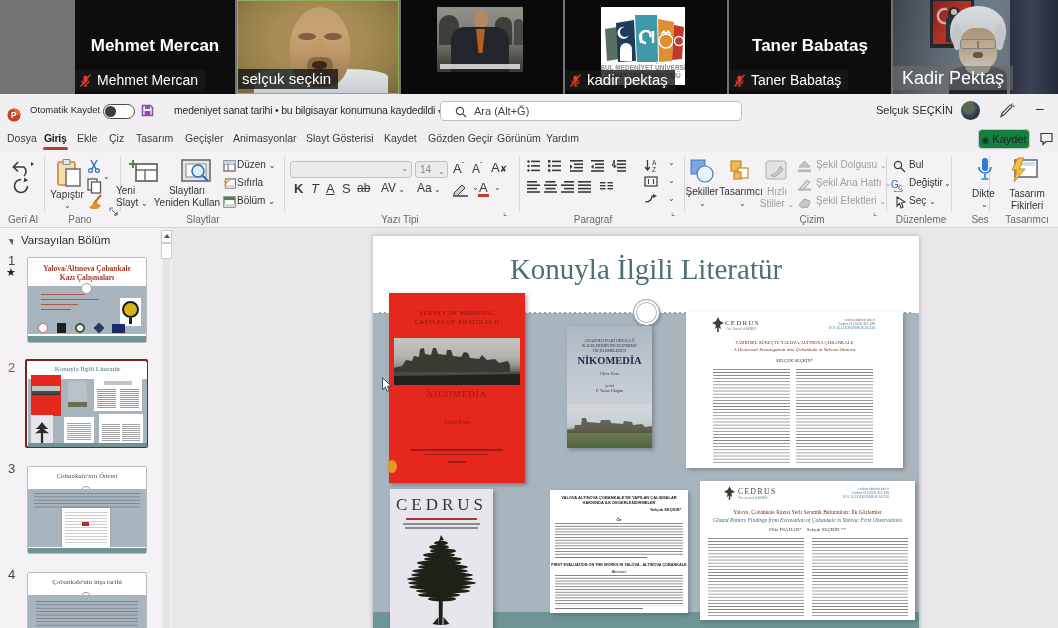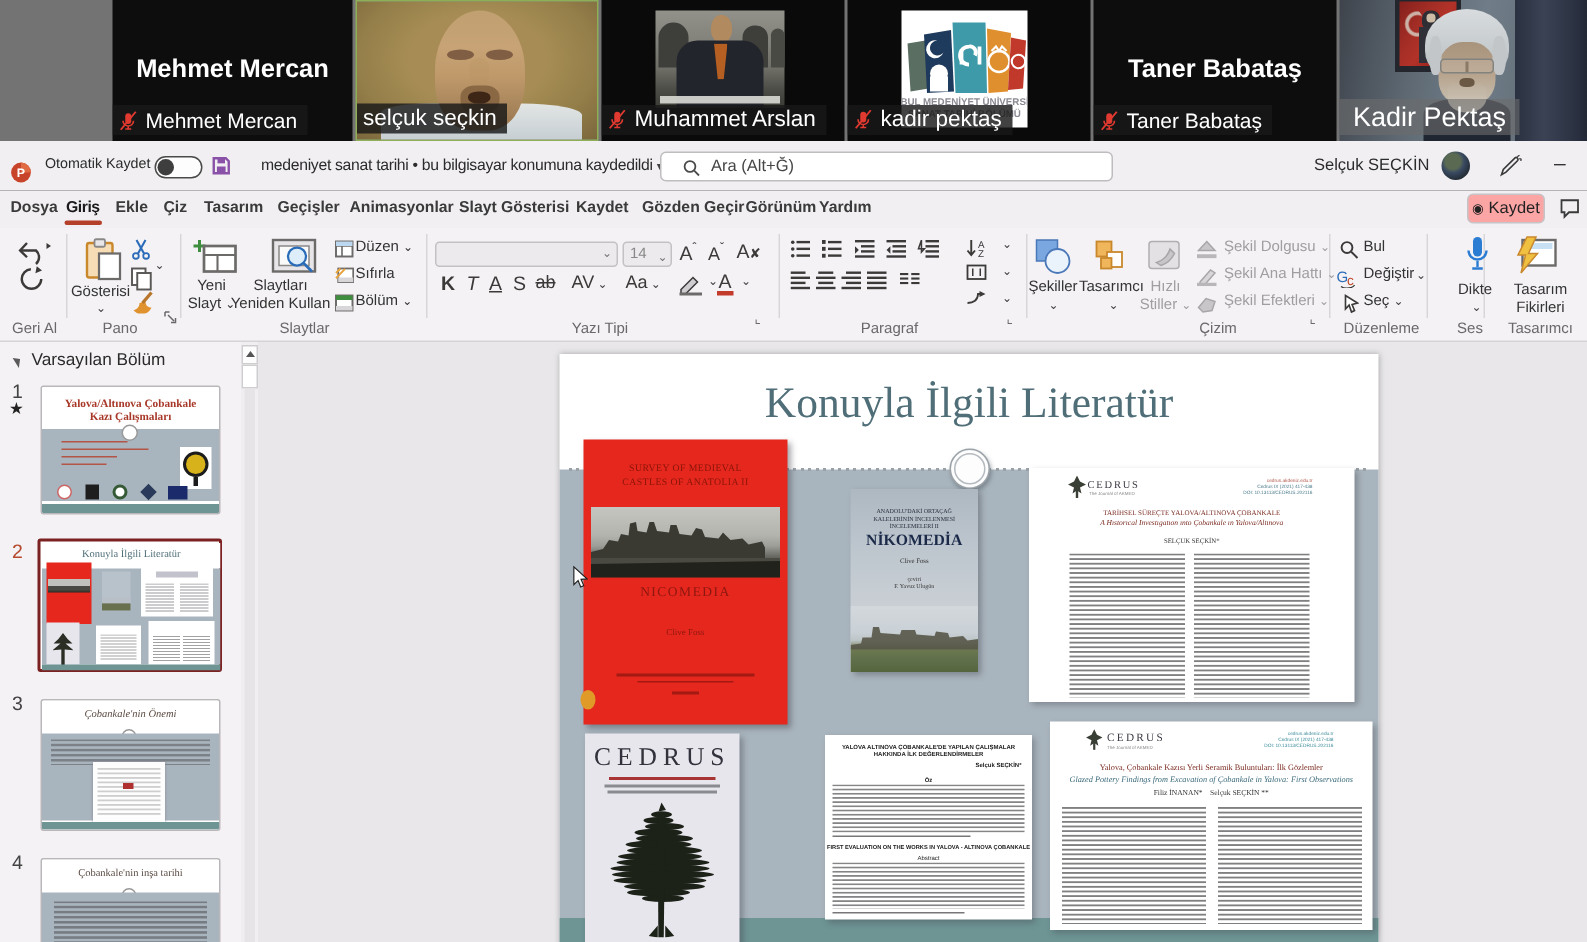--- a/index.html
+++ b/index.html
@@ -9,21 +9,21 @@
 #vid{position:absolute;left:0;top:0;width:1058px;height:94px;background:#737373;padding-left:10px;}
 .vtile{position:absolute;top:0;height:94px;overflow:hidden;}
 .vlabel{position:absolute;left:0;bottom:4px;height:20px;background:rgba(24,24,24,.82);
   color:#fff;font-size:14px;line-height:20px;padding:0 7px 0 4px;white-space:nowrap;}
 .micoff{display:inline-block;width:13px;height:13px;vertical-align:-2px;margin-right:5px;}
 .bigname{position:absolute;width:100%;text-align:center;color:#fff;font-weight:bold;
   font-size:17px;top:36px;}
 
 #tbar{position:absolute;left:0;top:94px;width:1058px;height:33px;background:#f1eff2;}
 #menu{position:absolute;left:0;top:127px;width:1058px;height:25px;background:#f1eff2;}
-.mtab{position:absolute;top:5px;font-size:10.5px;color:#3a3a3a;font-weight:bold;}
+.mtab{position:absolute;top:5px;font-size:10.5px;color:#3a3a3a;}
 #ribbon{position:absolute;left:0;top:152px;width:1058px;height:76px;background:#f4f2f5;
   border-bottom:1px solid #d5d3d6;box-sizing:border-box;}
 .rsep{position:absolute;top:4px;width:1px;height:56px;background:#d8d6d9;}
 .rlab{position:absolute;top:62px;font-size:10px;color:#6a686a;transform:translateX(-50%);}
 .rtxt{font-size:10px;color:#333;}
 
 #work{position:absolute;left:0;top:228px;width:1058px;height:400px;background:#e9e7ea;}
 #panel{position:absolute;left:0;top:0;width:161px;height:400px;background:#f4f2f5;}
 #canvas{position:absolute;left:172px;top:0;width:886px;height:400px;background:#e9e7ea;}
 #slide{position:absolute;left:201px;top:8px;width:546px;height:420px;background:#fff;
@@ -66,23 +66,20 @@
     <div style="position:absolute;left:36px;top:7px;width:86px;height:65px;background:linear-gradient(180deg,#92928a 0,#80807a 35%,#6e6e66 60%,#4e4e48 80%,#3a3a36 100%);">
       <div style="position:absolute;left:2px;top:8px;width:20px;height:30px;background:#3e3e3a;border-radius:10px 10px 0 0;"></div>
       <div style="position:absolute;left:58px;top:10px;width:17px;height:28px;background:#3e3e3a;border-radius:8px 8px 0 0;"></div>
       <div style="position:absolute;left:77px;top:12px;width:9px;height:26px;background:#4a4a44;border-radius:5px 5px 0 0;"></div>
       <div style="position:absolute;left:24px;top:40px;width:12px;height:12px;background:#55554e;border-radius:50%;"></div>
       <div style="position:absolute;left:37px;top:3px;width:14px;height:18px;background:#b28a60;border-radius:48% 48% 42% 42%;"></div>
       <div style="position:absolute;left:14px;top:20px;width:58px;height:45px;background:#23252c;border-radius:14px 14px 0 0;"></div>
       <div style="position:absolute;left:39px;top:22px;width:9px;height:24px;background:#b55f22;clip-path:polygon(0 0,100% 0,72% 100%,28% 100%);"></div>
       <div style="position:absolute;left:3px;top:57px;width:80px;height:4.5px;background:#d8d8d2;opacity:.92;"></div>
     </div>
-    <div class="vlabel" style="font-size:15px;"><svg class="micoff" viewBox="0 0 13 13">
-          <use href="#mic"></use>
-        </svg>Muhammet Arslan</div>
   </div>
   
   <div class="vtile" style="left:565px;width:162px;background:#0a0a0a;">
     <div style="position:absolute;left:36px;top:7px;width:84px;height:78px;background:#fff;">
       <svg width="84" height="78" viewBox="0 0 84 78">
         <polygon points="4,22 16,20 18,52 6,54" fill="#5a6e62"></polygon>
         <polygon points="15,16 33,13 35,54 17,55" fill="#1e3a5c"></polygon>
         <path d="M24 20a5 5 0 1 0 4 8 6 6 0 1 1-4-8z" fill="#fff"></path>
         <circle cx="25" cy="42" r="6" fill="#fff"></circle>
           <rect x="19" y="44" width="12" height="10" fill="#fff"></rect>
@@ -174,21 +171,21 @@
   <div class="mtab" style="left:77px;">Ekle</div>
   <div class="mtab" style="left:109px;">Çiz</div>
   <div class="mtab" style="left:136px;">Tasarım</div>
   <div class="mtab" style="left:185px;">Geçişler</div>
   <div class="mtab" style="left:233px;">Animasyonlar</div>
   <div class="mtab" style="left:306px;">Slayt Gösterisi</div>
   <div class="mtab" style="left:384px;">Kaydet</div>
   <div class="mtab" style="left:428px;">Gözden Geçir</div>
   <div class="mtab" style="left:497px;">Görünüm</div>
   <div class="mtab" style="left:546px;">Yardım</div>
-  <div style="position:absolute;left:978px;top:2px;width:52px;height:20px;background:#fca5a5;border:1px solid #c6c4c7;border-radius:4px;box-sizing:border-box;font-size:11px;color:#222;text-align:center;line-height:18px;"><span style="font-size:9px;">◉</span> <b style="font-weight:normal;">Kaydet</b></div>
+  <div style="position:absolute;left:978px;top:2px;width:52px;height:20px;background:#15803d;border:1px solid #c6c4c7;border-radius:4px;box-sizing:border-box;font-size:11px;color:#222;text-align:center;line-height:18px;"><span style="font-size:9px;">◉</span> <b style="font-weight:normal;">Kaydet</b></div>
   <svg style="position:absolute;left:1039px;top:4px;" width="15" height="15" viewBox="0 0 15 15">
     <path d="M2 2.5h11v8h-6l-3 3v-3H2z" fill="none" stroke="#3a3a3a" stroke-width="1.2"></path>
   </svg>
 </div>
 <div id="ribbon">
   <div class="rsep" style="left:44px;"></div>
     <div class="rsep" style="left:120px;"></div>
   <div class="rsep" style="left:284px;"></div>
     <div class="rsep" style="left:519px;"></div>
   <div class="rsep" style="left:684px;"></div>
@@ -211,42 +208,42 @@
     <path d="M21 4l3 2-3 2z" fill="#3b3a39"></path>
     <circle cx="11" cy="28" r="6.5" fill="none" stroke="#3b3a39" stroke-width="1.6" stroke-dasharray="30 11"></circle>
     <path d="M14.5 19.5 18 22.4l-4.4 1.8z" fill="#3b3a39"></path>
   </svg>
 
   <svg style="position:absolute;left:55px;top:6px;" width="30" height="30" viewBox="0 0 30 30">
     <rect x="3" y="4" width="17" height="23" rx="1.5" fill="#f7ddb5" stroke="#c9882c" stroke-width="1.6"></rect>
     <rect x="8" y="1.5" width="7" height="5" rx="1" fill="#e8e6e9" stroke="#8a8886" stroke-width="1.2"></rect>
     <rect x="11" y="11" width="14" height="17" fill="#fff" stroke="#6d6b69" stroke-width="1.5"></rect>
   </svg>
-  <div class="rtxt" style="position:absolute;left:44px;top:37px;width:46px;text-align:center;">Gösterisi</div>
+  <div class="rtxt" style="position:absolute;left:44px;top:37px;width:46px;text-align:center;">Yapıştır</div>
   <div style="position:absolute;left:64px;top:49px;font-size:8px;color:#444;">⌄</div>
   <svg style="position:absolute;left:86px;top:7px;" width="18" height="50" viewBox="0 0 18 50">
     <path d="M5 1l5 9M11 1 6 10" stroke="#2b6cb8" stroke-width="1.4" fill="none"></path>
     <circle cx="4.6" cy="11.6" r="1.9" fill="none" stroke="#2b6cb8" stroke-width="1.2"></circle>
     <circle cx="11.4" cy="11.6" r="1.9" fill="none" stroke="#2b6cb8" stroke-width="1.2"></circle>
     <rect x="2" y="20" width="9" height="11" fill="#fff" stroke="#5a5856" stroke-width="1.3"></rect>
     <rect x="5.5" y="23" width="9" height="11" fill="#fff" stroke="#5a5856" stroke-width="1.3"></rect>
     <path d="M3 48c3-1 4-3 4-5l4-1c0 3 2 4 4 4-1 3-5 5-8 5z" fill="#e0922f"></path>
     <path d="M9 43l6-7" stroke="#b8762a" stroke-width="2.2"></path>
   </svg>
   <div style="position:absolute;left:103px;top:20px;font-size:8px;color:#444;">⌄</div>
   <svg style="position:absolute;left:109px;top:55px;" width="9" height="9" viewBox="0 0 9 9">
       <path d="M1 1h3M1 1v3M8 5v3h-3M3 3l4 4M5.5 8H8V5.5" stroke="#6a686a" stroke-width="1" fill="none"></path>
     </svg>
 
   <svg style="position:absolute;left:128px;top:6px;" width="30" height="28" viewBox="0 0 30 28">
     <path d="M5 2v8M1 6h8" stroke="#3f8e3f" stroke-width="2"></path>
     <rect x="8" y="6" width="21" height="17" fill="#fff" stroke="#6d6b69" stroke-width="1.8"></rect>
     <path d="M8 12h21M17 12v11" stroke="#6d6b69" stroke-width="1.4"></path>
   </svg>
-  <div class="rtxt" style="position:absolute;left:116px;top:33px;width:50px;text-align:center;line-height:12px;">Yeni<br>Slayt <span style="font-size:8px;">⌄</span></div>
+  <div class="rtxt" style="position:absolute;left:116px;top:33px;width:50px;text-align:left;line-height:12px;">Yeni<br>Slayt <span style="font-size:8px;">⌄</span></div>
   <svg style="position:absolute;left:180px;top:5px;" width="34" height="30" viewBox="0 0 34 30">
     <rect x="2" y="3" width="28" height="21" fill="#e7e5e8" stroke="#6d6b69" stroke-width="1.6"></rect>
     <rect x="6" y="7" width="20" height="13" fill="#fbfafb" stroke="#8a8886" stroke-width="1"></rect>
     <circle cx="18" cy="14" r="6" fill="#ddeefa" stroke="#2b6cb8" stroke-width="1.5"></circle>
     <path d="M22.5 18.5 28 24" stroke="#2b6cb8" stroke-width="1.8"></path>
   </svg>
   <div class="rtxt" style="position:absolute;left:146px;top:33px;width:82px;text-align:center;line-height:12px;">Slaytları<br>Yeniden Kullan</div>
   <svg style="position:absolute;left:223px;top:8px;" width="13" height="12" viewBox="0 0 13 12">
       <rect x="1" y="1" width="11" height="10" fill="#fff" stroke="#6d6b69" stroke-width="1.3"></rect>
       <path d="M1 4h11M5 4v7" stroke="#6d6b69" stroke-width="1.1"></path>

